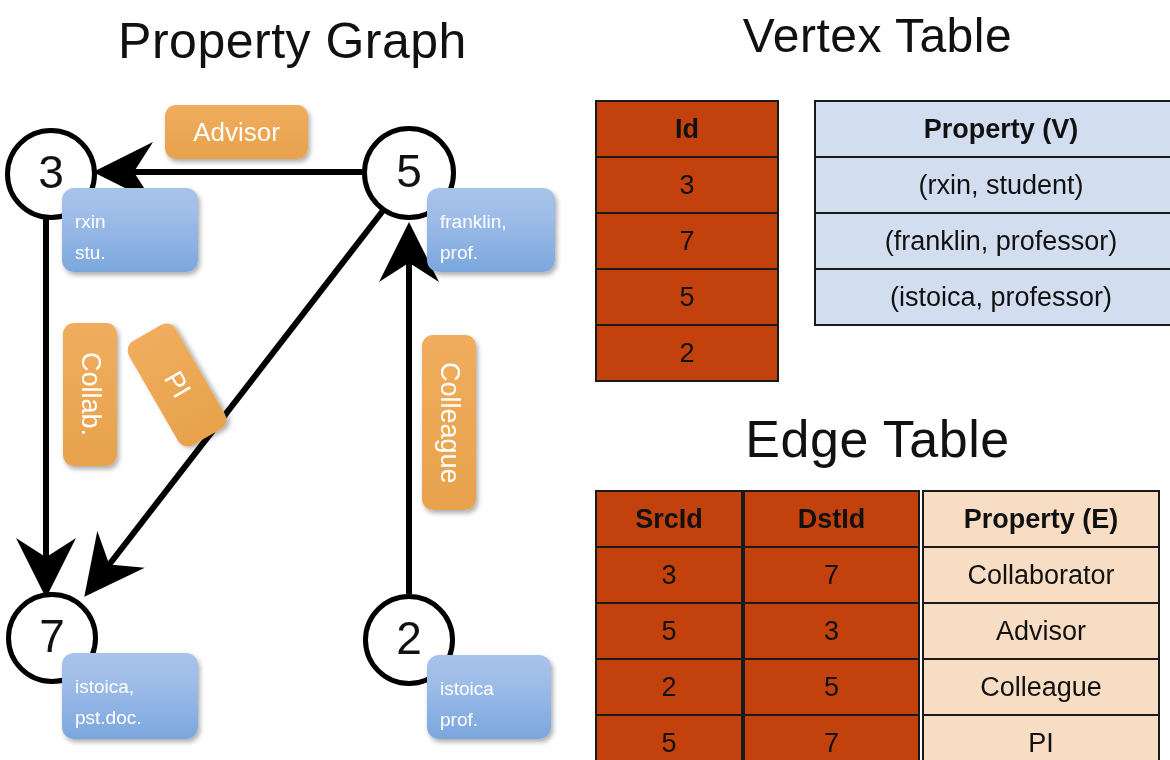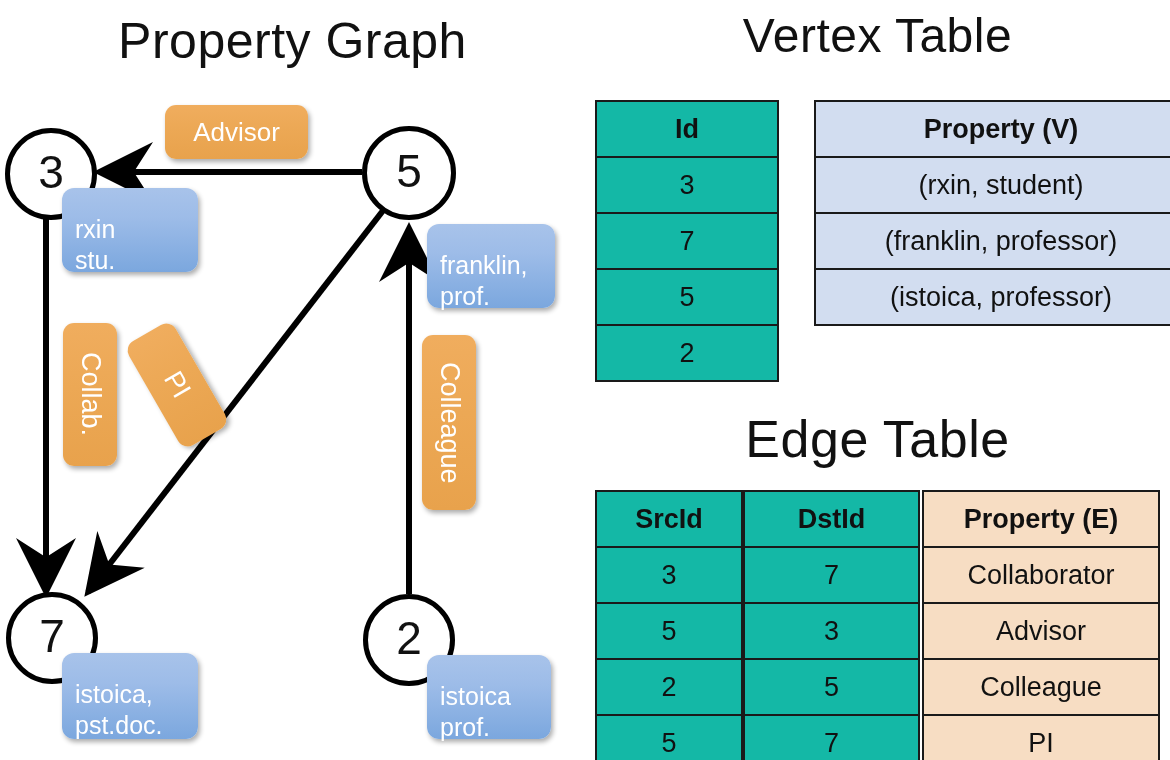--- a/index.html
+++ b/index.html
@@ -53,24 +53,24 @@
     transform: translateY(-2px);
   }
 
   
   .prop-box {
     position: absolute;
     border-radius: 12px;
     background: linear-gradient(180deg, #a8c3ea 0%, #9dbce8 35%, #7ba7de 100%);
     box-shadow: 2px 3px 5px rgba(0,0,0,0.33);
     color: #ffffff;
-    font-size: 25px;
+    font-size: 19px;
     line-height: 31px;
     font-weight: 300;
-    padding: 26px 0 0 13px;
+    padding: 18px 0 0 13px;
     box-sizing: border-box;
     z-index: 8;
     white-space: pre-line;
   }
 
   
   .label-box {
     position: absolute;
     border-radius: 11px;
     background: linear-gradient(180deg, #f0ad5e 0%, #eca855 45%, #e8a24c 100%);
@@ -99,21 +99,21 @@
     border-collapse: collapse;
     table-layout: fixed;
   }
   table.gtab td, table.gtab th {
     border: 2px solid #1a1a1a;
     text-align: center;
     font-weight: 300;
     font-size: 27px;
     color: #111;
     padding: 0;
-    background: #14b8a6;
+    background: #c2410c;
   }
   table.gtab th { font-weight: bold; font-size: 27px; }
 
   .blue-cell  { background: #d2ddf0 !important; }
   .peach-cell { background: #f7ddc3 !important; }
 
   
   #vtab-id   { left: 595px; top: 100px; width: 184px; }
   #vtab-prop { left: 786px; top: 100px; width: 374px; margin-left: 28px; }
   #vtab-id td, #vtab-id th,
@@ -158,21 +158,21 @@
   </div>
   <div class="vertex" style="left:6px;   top:592px; width:92px; height:92px;">
     <span>7</span>
   </div>
   <div class="vertex" style="left:363px; top:594px; width:92px; height:92px;">
     <span>2</span>
   </div>
 
   <div class="prop-box" style="left:62px;  top:188px; width:136px; height:84px;">rxin
 stu.</div>
-  <div class="prop-box" style="left:427px; top:188px; width:128px; height:84px;margin-top:36px;">franklin,
+  <div class="prop-box" style="left:427px; top:188px; width:128px; height:84px;">franklin,
 prof.</div>
   <div class="prop-box" style="left:62px;  top:653px; width:136px; height:86px;">istoica,
 pst.doc.</div>
   <div class="prop-box" style="left:427px; top:655px; width:124px; height:84px;">istoica
 prof.</div>
 
   <div class="label-box" style="left:165px; top:105px; width:143px; height:54px;">Advisor</div>
 
   <div class="label-box rot-cw" style="left:63px; top:323px; width:54px; height:143px; font-size:27px;">Collab.</div>
 

